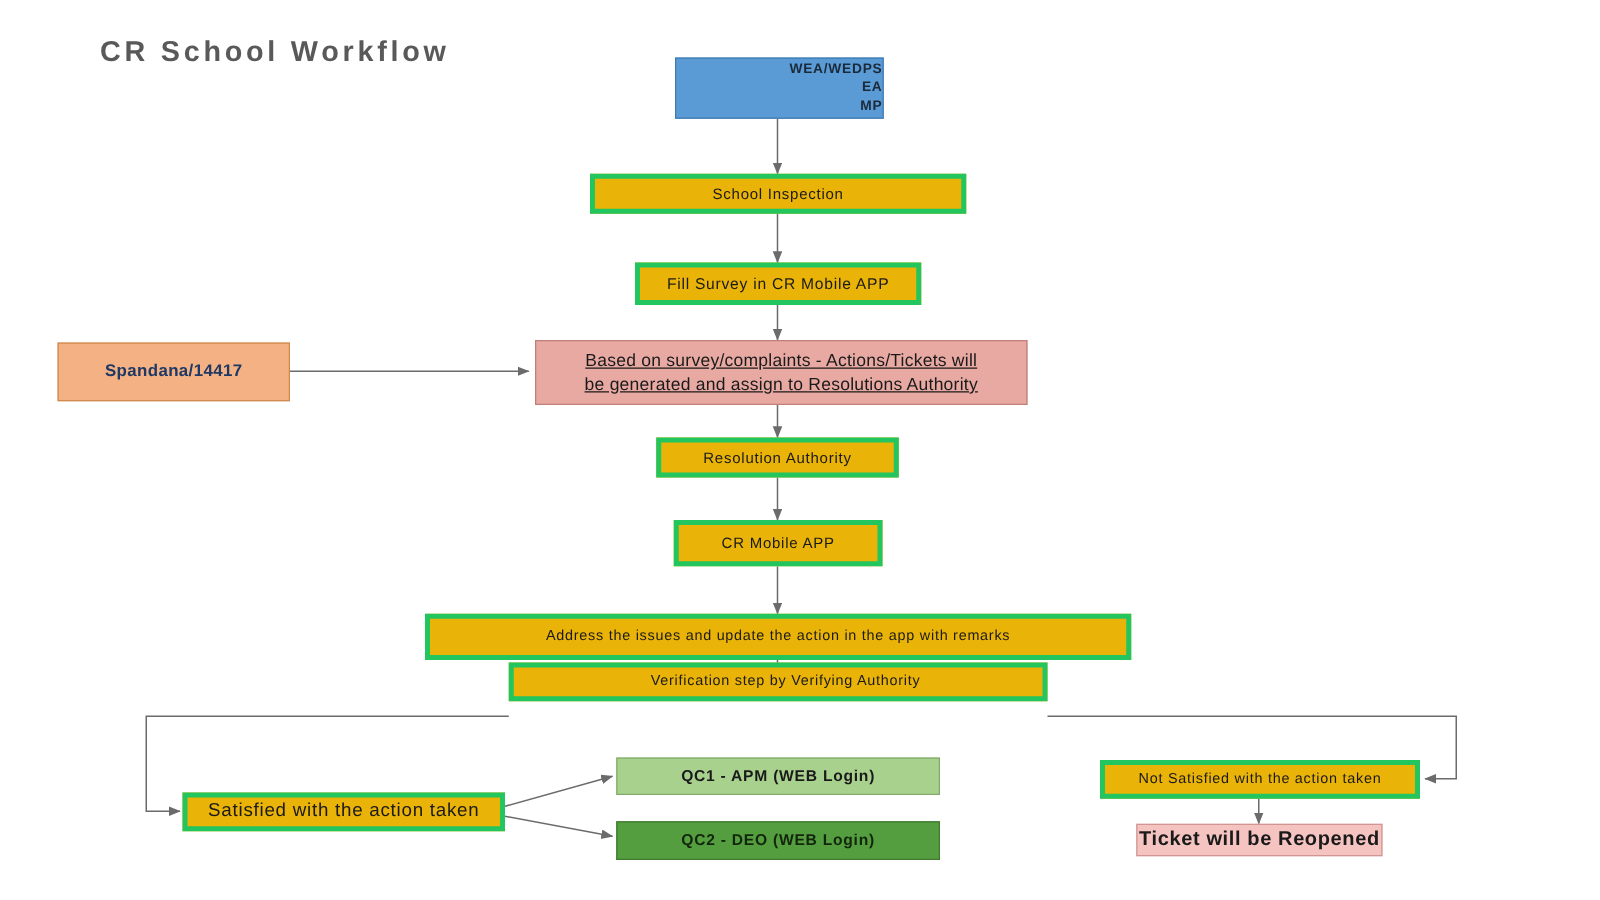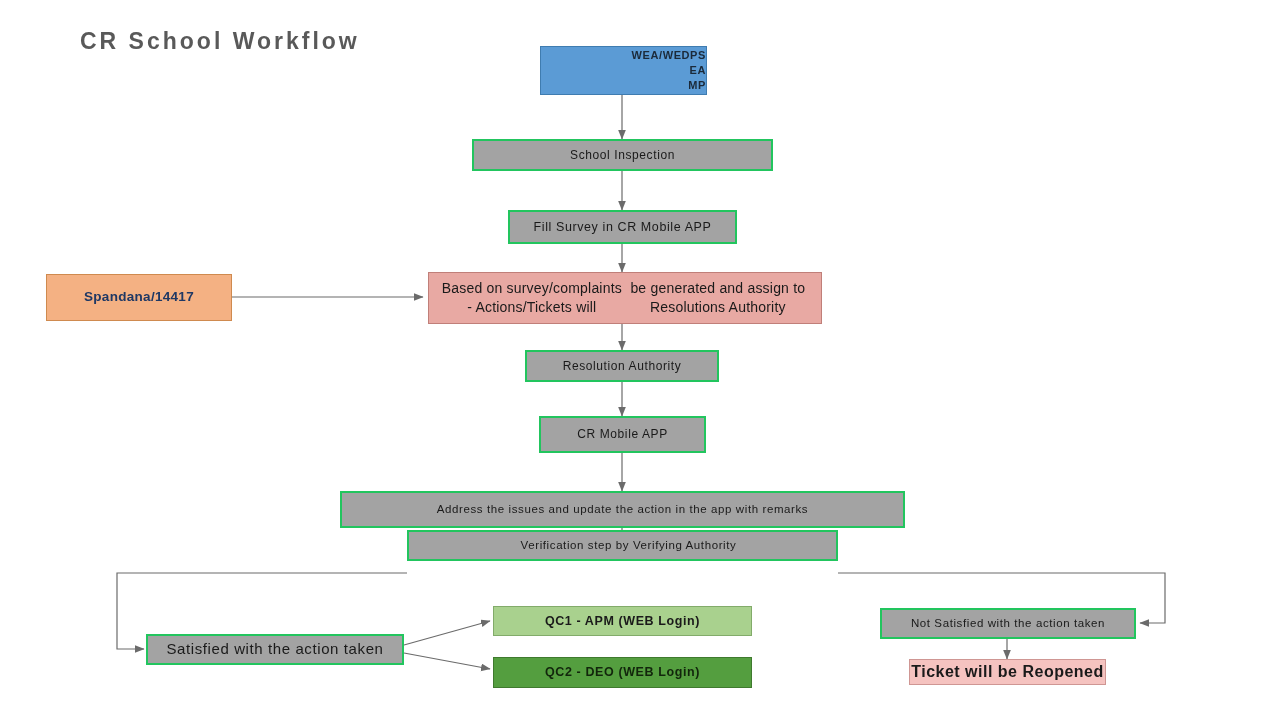--- a/index.html
+++ b/index.html
@@ -38,22 +38,22 @@
     font-size: 23px;
     white-space: nowrap;
   }
   .site {
     position: absolute;
     color: #222222;
     font-size: 21px;
     white-space: nowrap;
   }
   .box-gray {
-    background: #a3a3a3;
-    border: 2px solid #22c55e;
+    background: #eab308;
+    border: 4px solid #22c55e;
     font-size: 12px;
     letter-spacing: 0.6px;
   }
   .box-blue {
     background: #5b9bd5;
     border: 1px solid #3f7cb0;
     font-size: 11px;
     font-weight: bold;
     letter-spacing: 0.6px;
     color: #1b2a3a;
@@ -140,21 +140,21 @@
     <span class="lbl-line">EA</span>
     <span class="lbl-line">MP</span>
   </div>
 
   <div class="node box-gray" style="left:472px; top:139px; width:301px; height:32px;">School Inspection</div>
 
   <div class="node box-gray" style="left:508px; top:210px; width:229px; height:34px; font-size:12.5px;">Fill Survey in CR Mobile APP</div>
 
   <div class="node box-orange" style="left:46px; top:274px; width:186px; height:47px;">Spandana/14417</div>
 
-  <div class="node box-red" style="left:428px; top:272px; width:394px; height:52px; ">
+  <div class="node box-red" style="left:428px; top:272px; width:394px; height:52px; flex-direction:column;text-decoration:underline;">
     <span class="lbl-line">Based on survey/complaints - Actions/Tickets will</span>
     <span class="lbl-line">be generated and assign to Resolutions Authority</span>
   </div>
 
   <div class="node box-gray" style="left:525px; top:350px; width:194px; height:32px;">Resolution Authority</div>
 
   <div class="node box-gray" style="left:539px; top:416px; width:167px; height:37px;">CR Mobile APP</div>
 
   <div class="node box-gray" style="left:340px; top:491px; width:565px; height:37px; font-size:11.5px;">Address the issues and update the action in the app with remarks</div>
 

